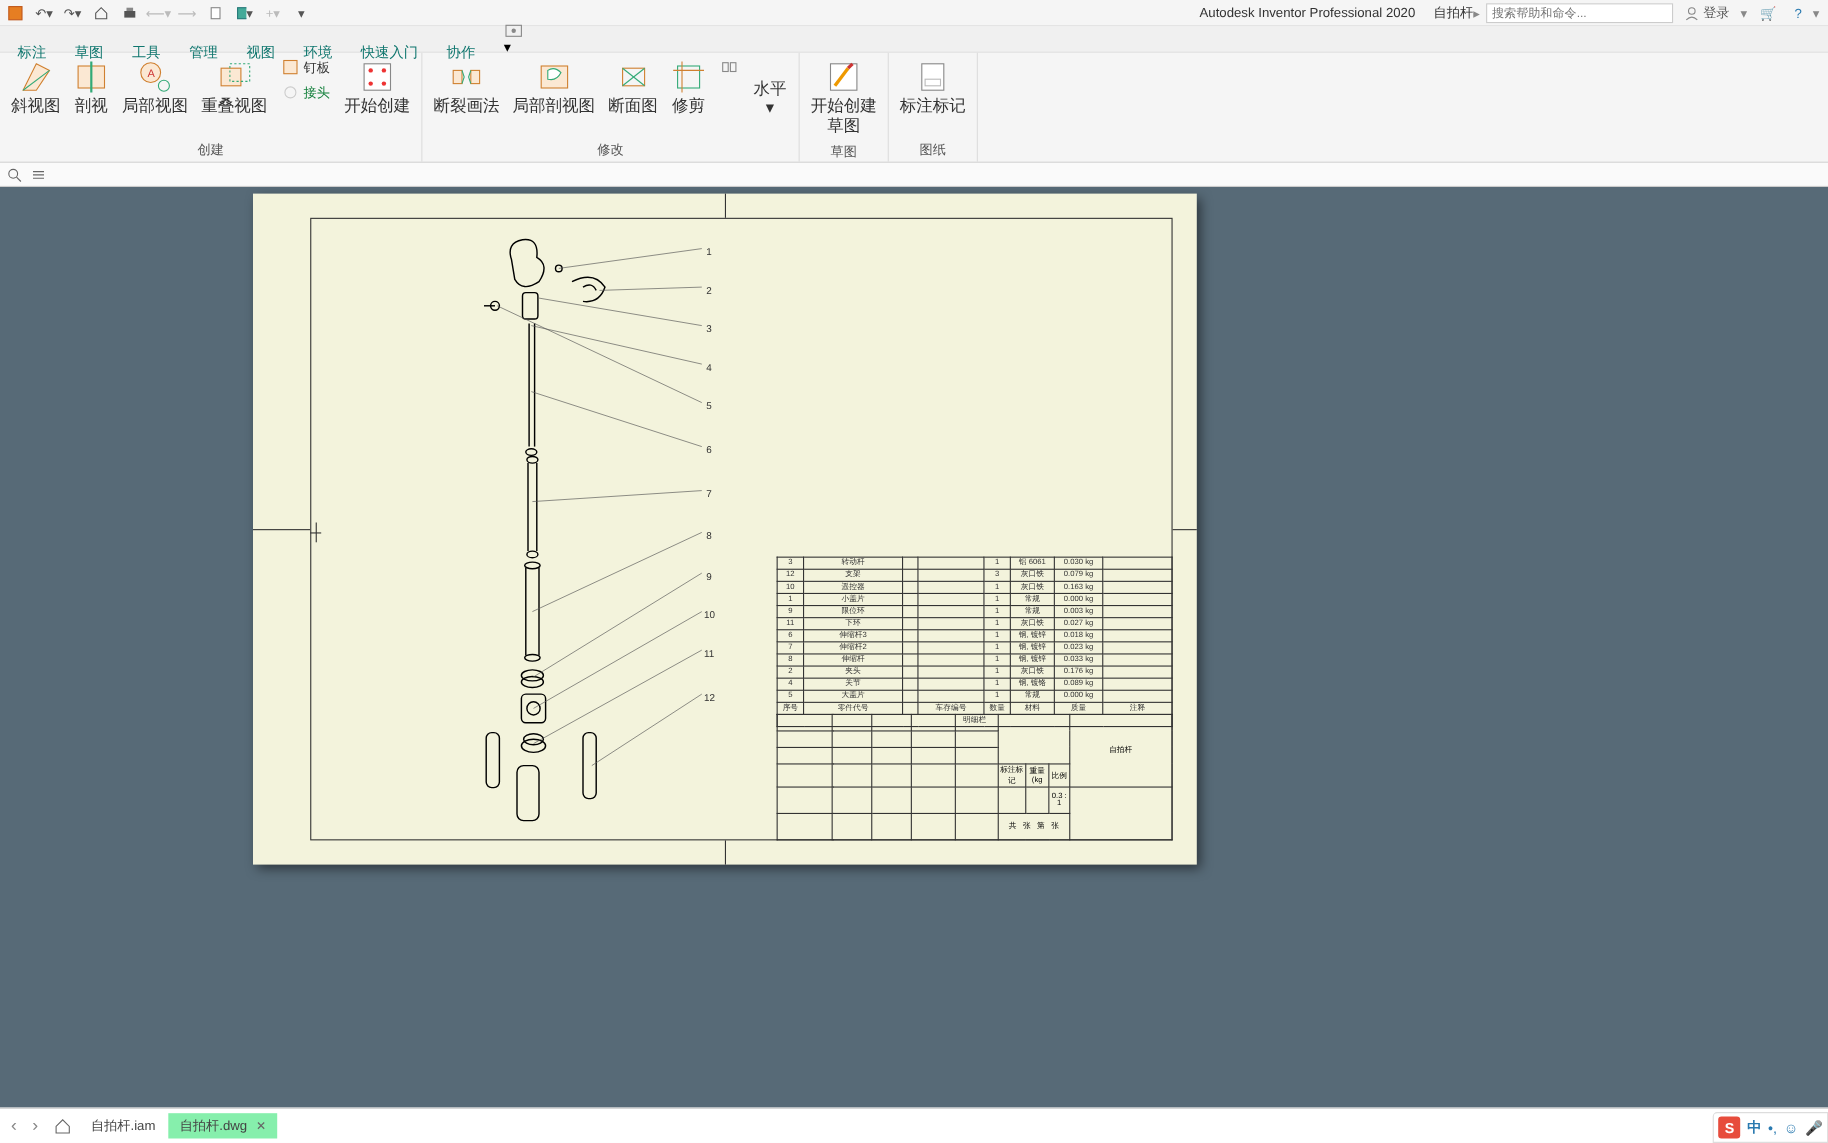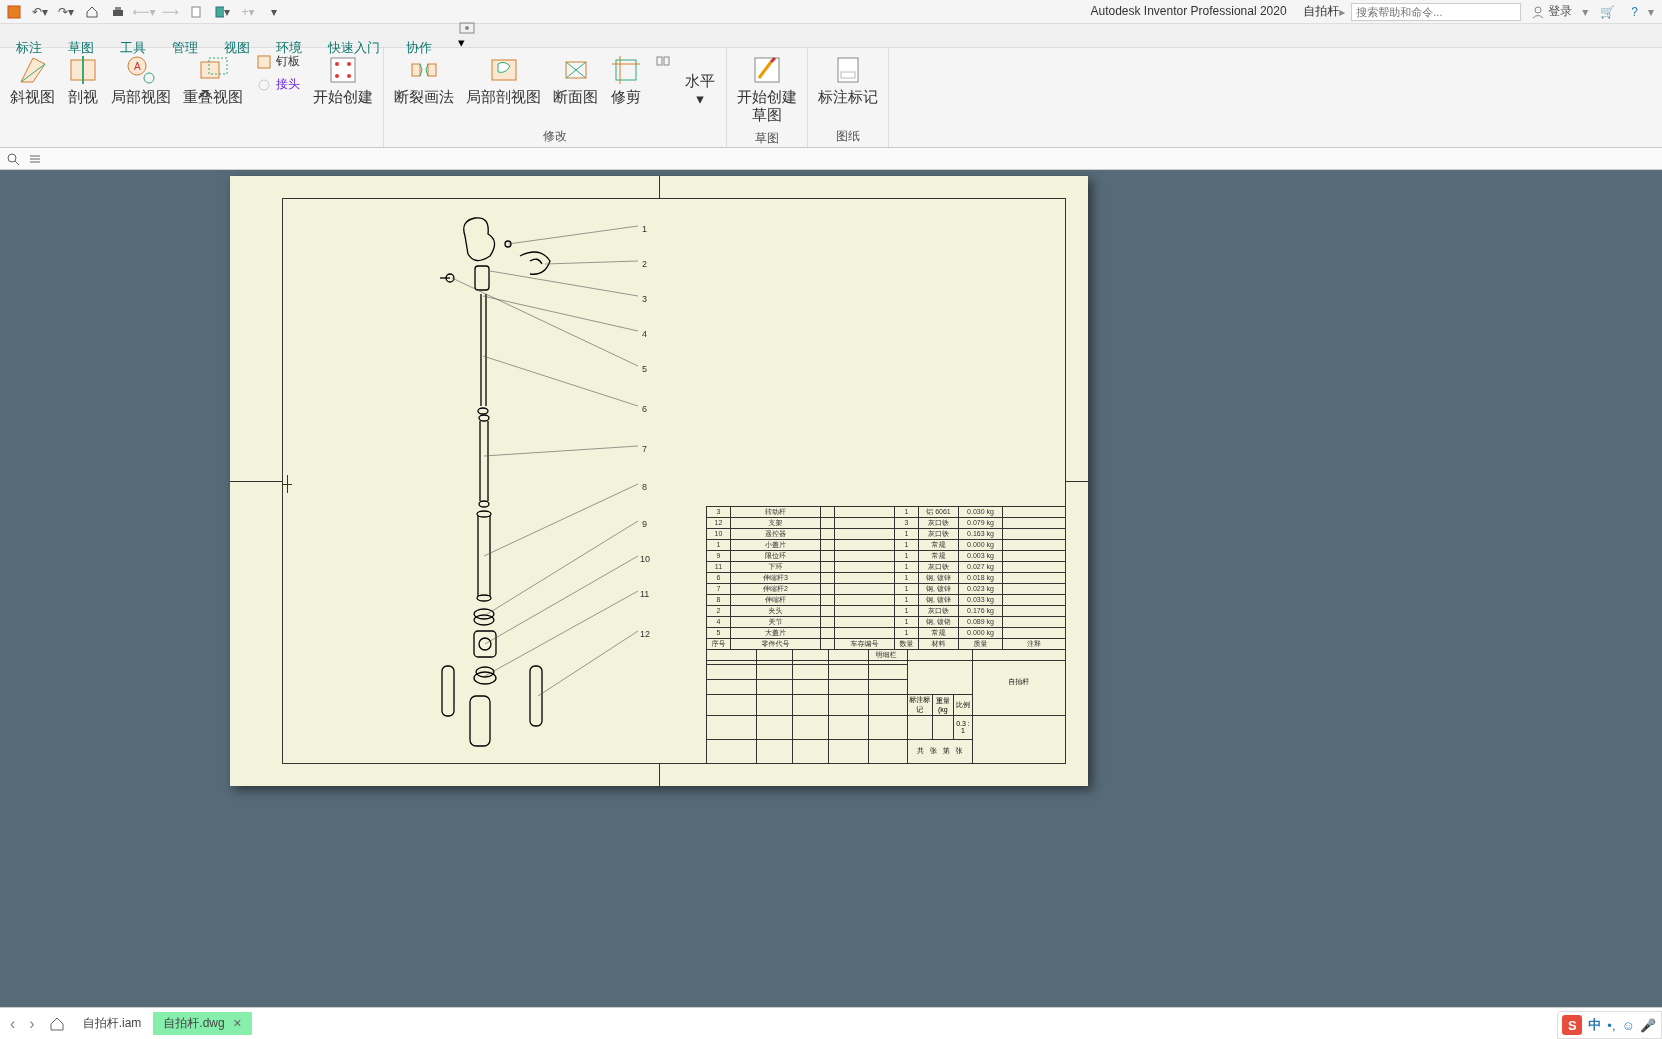--- a/index.html
+++ b/index.html
@@ -21,22 +21,22 @@
 
 
 .ribbon { height: 100px; background: #f5f5f5; display: flex; border-bottom: 1px solid #ccc; }
 .ribbon-group { display: flex; flex-direction: column; border-right: 1px solid #ddd; padding: 2px 4px 0 4px; }
 .ribbon-group-buttons { display: flex; flex: 1; align-items: flex-start; }
 .ribbon-group-label { text-align: center; font-size: 12px; color: #555; padding: 2px 0; }
 .big-btn { display: flex; flex-direction: column; align-items: center; justify-content: flex-start; padding: 4px 6px; cursor: pointer; min-width: 44px; }
 .big-btn-icon { width: 32px; height: 32px; display: flex; align-items: center; justify-content: center; }
 .big-btn-label { font-size: 15px; color: #333; margin-top: 2px; text-align: center; line-height: 1.2; }
 .small-btn-stack { display: flex; flex-direction: column; padding: 2px 4px; gap: 4px;}
-.small-btn { display: flex; align-items: center; gap: 4px; font-size: 12px; color: #333; cursor: pointer; padding: 1px 3px;}
-.small-btn.disabled { color: #6d28d9; }
+.small-btn { display: flex; align-items: flex-start; gap: 4px; font-size: 12px; color: #333; cursor: pointer; padding: 1px 3px;}
+.small-btn.disabled { color: #15803d; }
 .small-icon { width: 16px; height: 16px; }
 
 
 .mini-toolbar { height: 22px; background: #fafafa; border-bottom: 1px solid #ccc; display: flex; align-items: center; padding-left: 6px; gap: 8px; }
 
 
 .main-area { position: absolute; top: 170px; left: 0; right: 0; bottom: 32px; background: #576a77; display: flex; }
 .browser-panel { width: 50px; background: #fff; border-right: 1px solid #ccc; font-size: 11px; overflow: hidden;}
 .browser-item { padding: 30px 2px 2px 2px; white-space: nowrap; color: #333;}
 
@@ -209,20 +209,21 @@
               <rect x="4" y="4" width="24" height="24" fill="#fff" stroke="#888"></rect>
               <circle cx="10" cy="10" r="2" fill="#e33"></circle>
               <circle cx="22" cy="10" r="2" fill="#e33"></circle>
               <circle cx="10" cy="22" r="2" fill="#e33"></circle>
               <circle cx="22" cy="22" r="2" fill="#e33"></circle>
             </svg>
           </div>
         <div class="big-btn-label">开始创建</div>
       </div>
     </div>
+    <div class="ribbon-group-label">创建</div>
   </div>
 
   <div class="ribbon-group">
     <div class="ribbon-group-buttons">
       <div class="big-btn">
           <div class="big-btn-icon">
             <svg width="32" height="32">
               <rect x="4" y="10" width="8" height="12" fill="#fbe8d3" stroke="#d08030"></rect>
               <rect x="20" y="10" width="8" height="12" fill="#fbe8d3" stroke="#d08030"></rect>
               <path d="M12 10 L14 16 L12 22 M20 10 L18 16 L20 22" fill="none" stroke="#3a7"></path>

